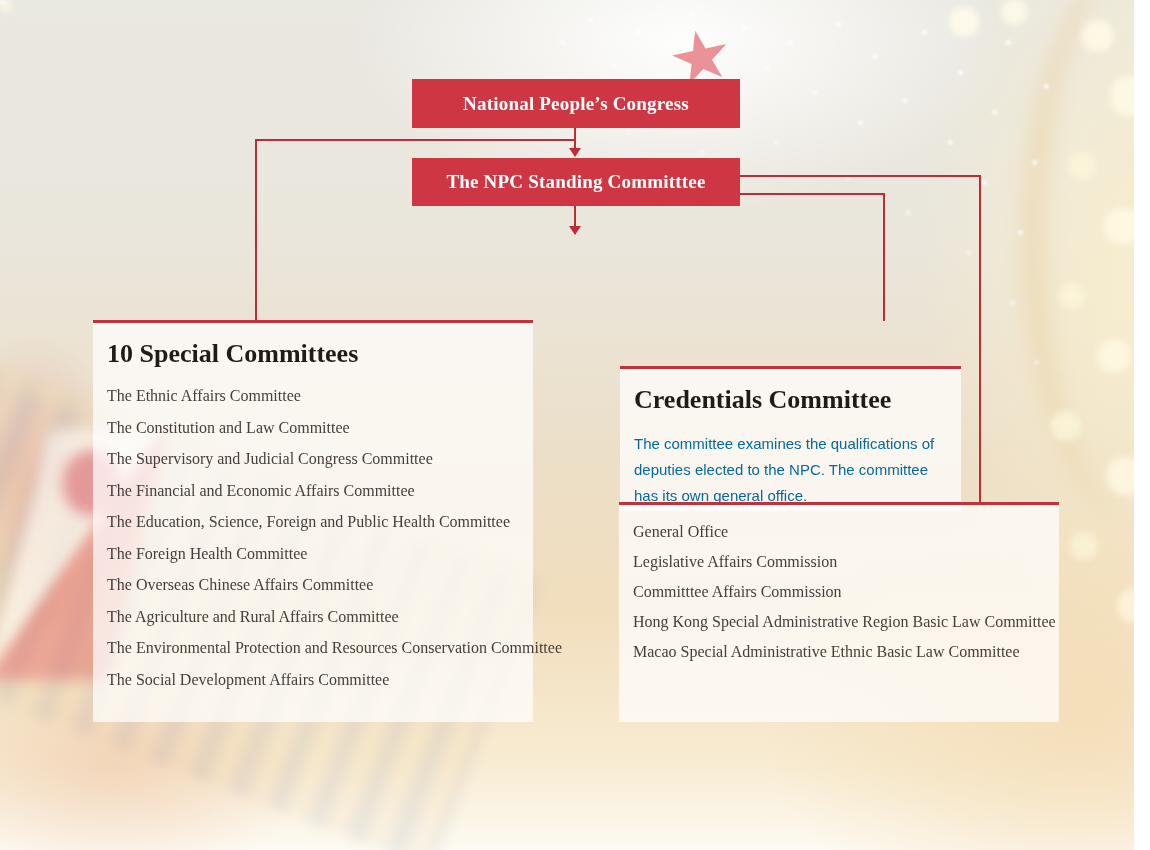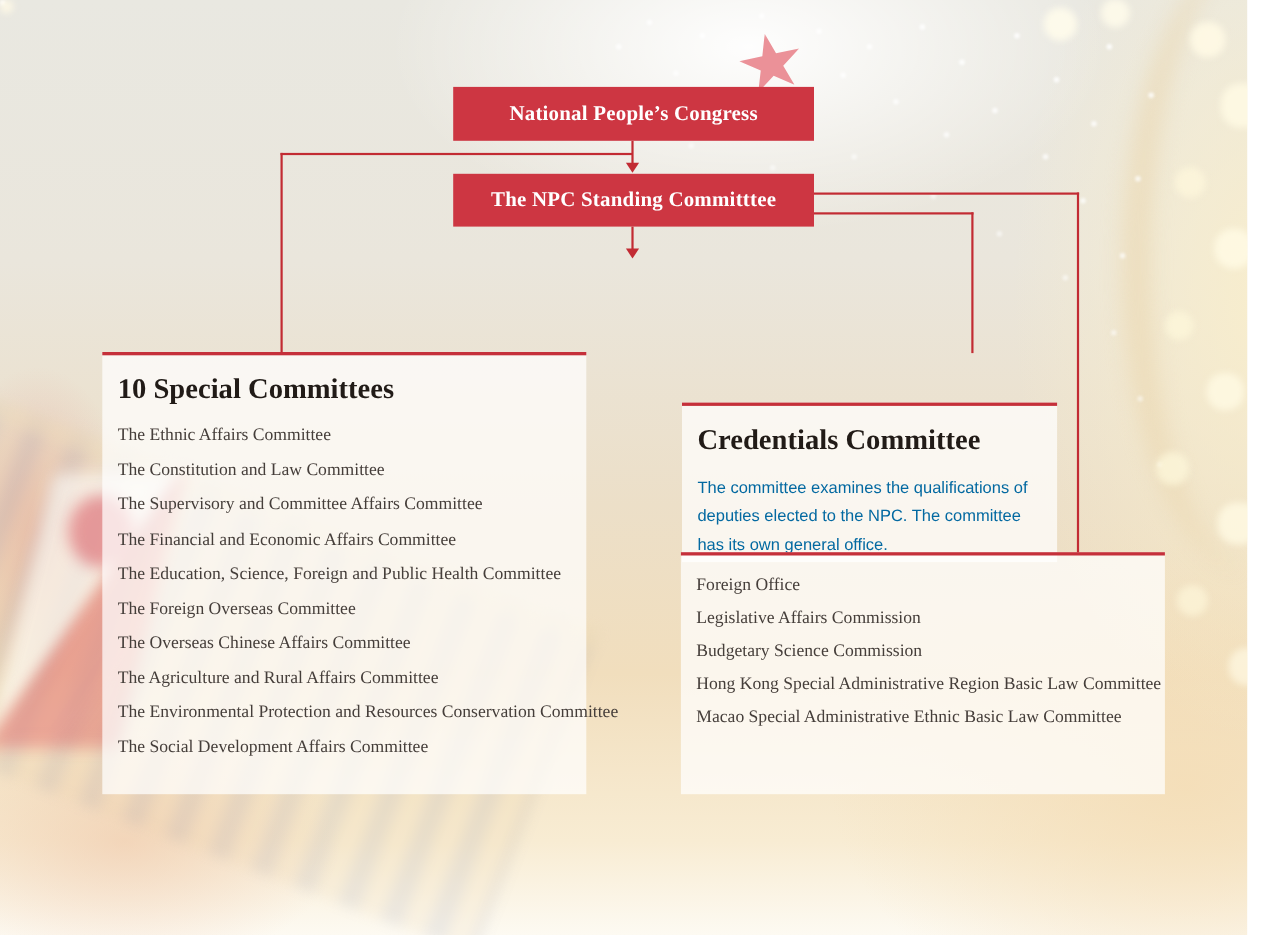--- a/index.html
+++ b/index.html
@@ -97,39 +97,39 @@
   <div class="line" style="left:883px;top:193px;width:2px;height:128px;"></div>
 
   <div class="red-box" style="top:79px;height:49px;">National People’s Congress</div>
   <div class="red-box" style="top:158px;height:48px;">The NPC Standing Committtee</div>
 
   <div class="panel" style="left:93px;top:320px;width:440px;height:402px;">
     <h2>10 Special Committees</h2>
     <ul class="panel-list wrap8">
         <li>The Ethnic Affairs Committee</li>
         <li>The Constitution and Law Committee</li>
-        <li>The Supervisory and Committee Affairs Committee</li>
+        <li>The Supervisory and Judicial Congress Committee</li>
         <li>The Financial and Economic Affairs Committee</li>
         <li>The Education, Science, Foreign and Public Health Committee</li>
-        <li>The Foreign Overseas Committee</li>
+        <li>The Foreign Health Committee</li>
         <li>The Overseas Chinese Affairs Committee</li>
         <li>The Agriculture and Rural Affairs Committee</li>
         <li>The Environmental Protection and Resources Conservation Committee</li>
         <li>The Social Development Affairs Committee</li>
       </ul>
   </div>
 
   <div class="panel" style="left:620px;top:320px;width:341px;height:145px;margin-top:46px;">
     <h2>Credentials Committee</h2>
     <p class="cred-text">The committee examines the qualifications of deputies elected to the NPC. The committee has its own general office.</p>
   </div>
 
   <div class="panel working" style="left:619px;top:502px;width:440px;height:220px;">
     <ul class="panel-list">
-        <li>Foreign Office</li>
+        <li>General Office</li>
         <li>Legislative Affairs Commission</li>
-        <li>Budgetary Science Commission</li>
+        <li>Committtee Affairs Commission</li>
         <li>Hong Kong Special Administrative Region Basic Law Committee</li>
         <li>Macao Special Administrative Ethnic Basic Law Committee</li>
       </ul>
   </div>
 
 </div>
 
 </body></html>

